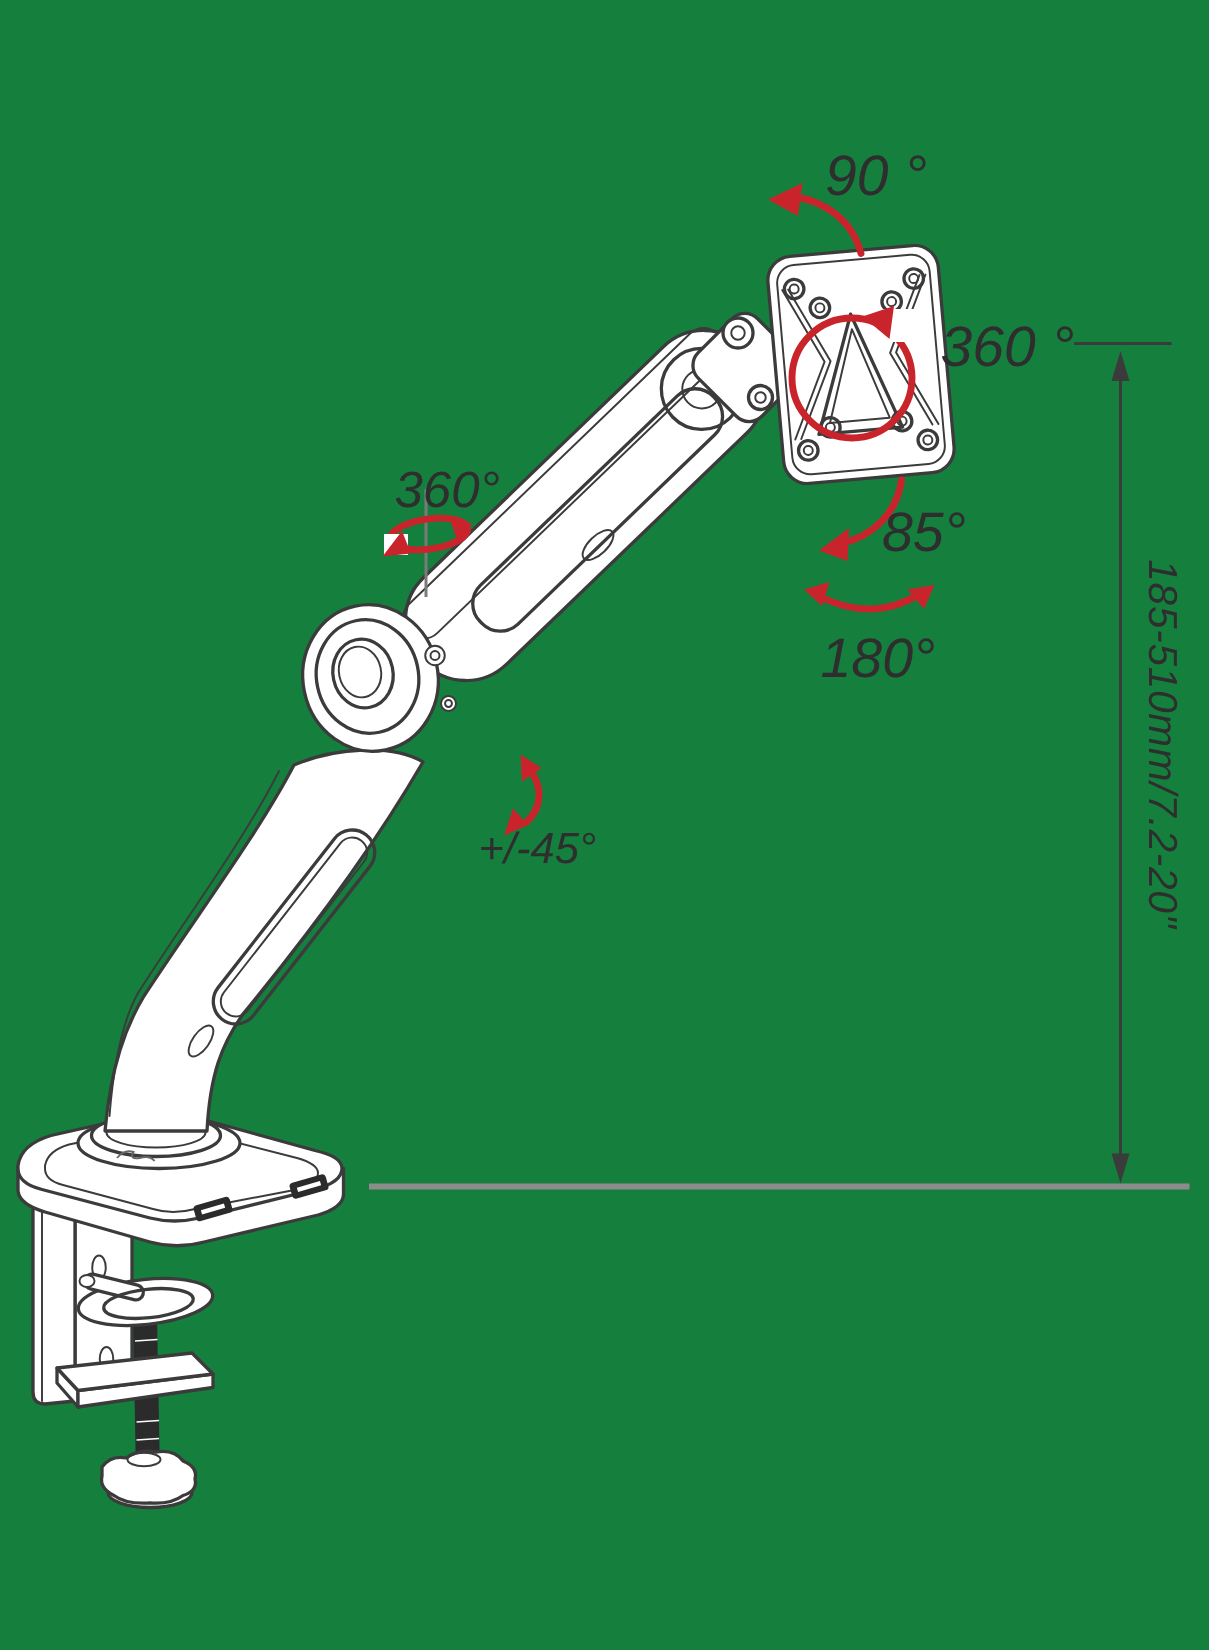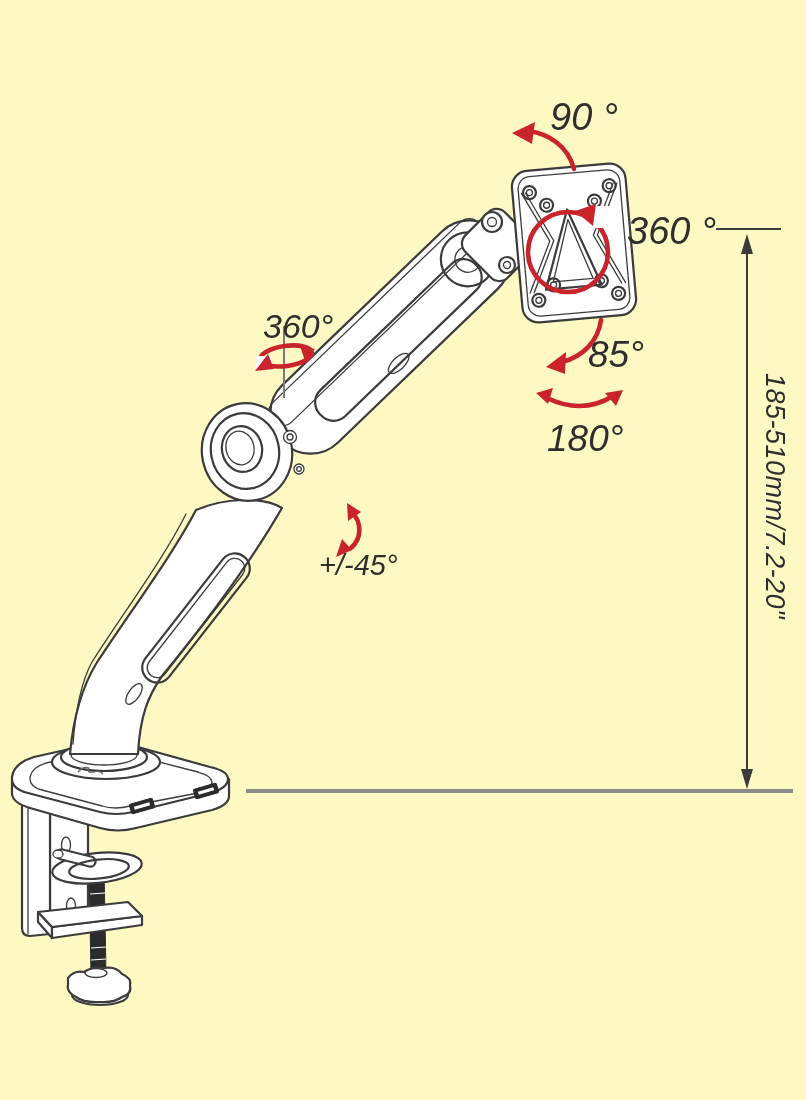--- a/index.html
+++ b/index.html
@@ -1,16 +1,16 @@
 <!DOCTYPE html>
 <html style="--outline: #3b3b3b; --annotation-red: #c9242b; --desk-line-gray: #8c8c8c; --label-text: #2e2e2e;"><head>
 <meta charset="utf-8">
 <style>
   html,body{margin:0;padding:0;background:#fff;}
-  .canvas{position:relative;width:806px;height:1100px;background:#fef9c3;overflow:hidden;}
+  .canvas{position:relative;width:806px;height:1100px;background:#15803d;overflow:hidden;}
   svg{position:absolute;left:0;top:0;}
   
   .ln{fill:#ffffff;stroke:var(--outline,#3b3b3b);stroke-width:2.2;stroke-linejoin:round;stroke-linecap:round;}
   .nf{fill:none;stroke:var(--outline,#3b3b3b);stroke-width:2.2;stroke-linejoin:round;stroke-linecap:round;}
   .thin{stroke-width:1.3;}
   .dk{fill:#2b2b2b;stroke:#2b2b2b;stroke-width:1;}
   .red{fill:none;stroke:var(--annotation-red,#c9242b);stroke-width:4.6;stroke-linecap:round;}
   .redf{fill:var(--annotation-red,#c9242b);stroke:none;}
   .gapw{fill:#ffffff;stroke:none;}
   .gray{stroke:var(--desk-line-gray,#8c8c8c);}

